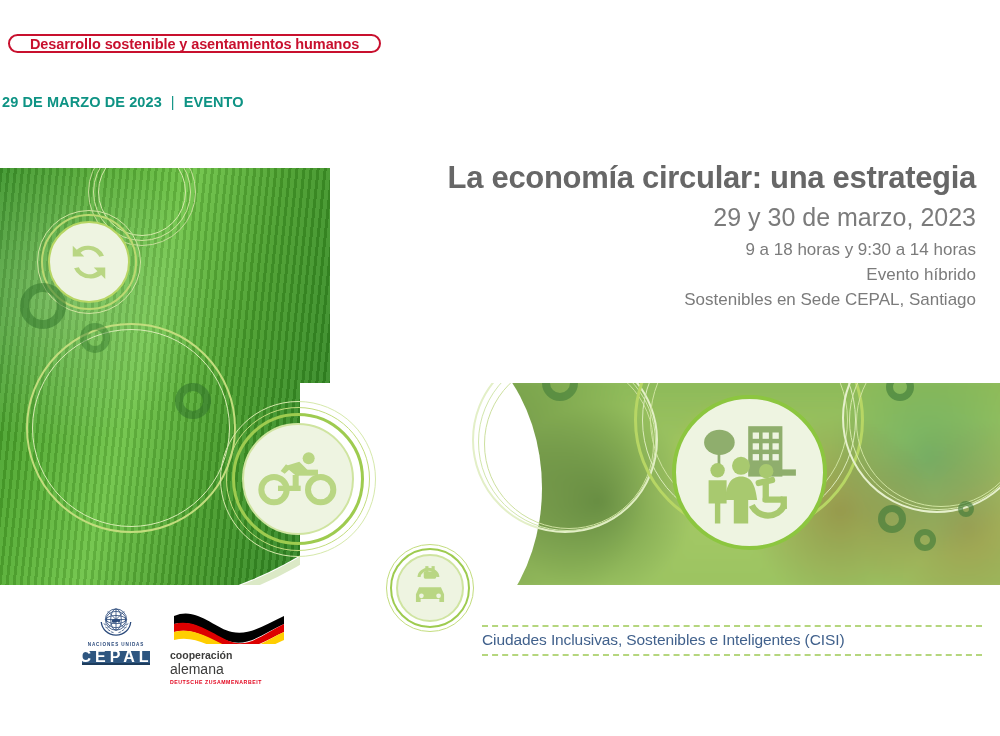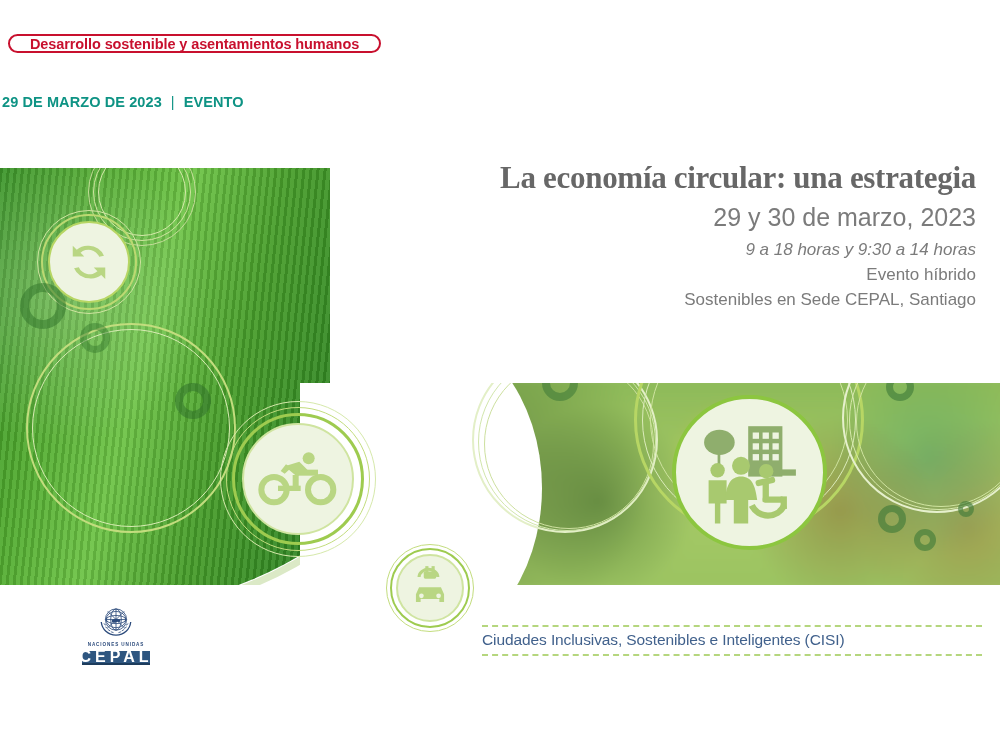--- a/index.html
+++ b/index.html
@@ -189,33 +189,31 @@
     width: 640px;
     text-align: right;
   }
   #event-title {
     font-size: 31px;
     font-weight: bold;
     line-height: 1.30;
     color: #676767;
     letter-spacing: -0.3px;
     margin: 0;
-    font-family: Liberation Serif, serif;
   }
   #event-dates {
     margin-top: 4px;
     font-size: 25px;
     color: #7b7b7b;
     line-height: 1.2;
   }
   #event-hours {
     margin-top: 8px;
     font-size: 17px;
     color: #7b7b7b;
-    font-style: italic;
   }
   #event-mode {
     margin-top: 5px;
     font-size: 17px;
     color: #7b7b7b;
   }
   #event-venue {
     margin-top: 5px;
     font-size: 17px;
     color: #7b7b7b;
@@ -472,17 +470,27 @@
         <path d="M24 38c10 0 17-7 18-16"></path>
       </g>
       <g stroke="#2c4b7c" stroke-width="1" fill="none">
         <path d="M9 24l3 2M11 28l3 2M14 31l3 2M18 34l3 1M39 24l-3 2M37 28l-3 2M34 31l-3 2M30 34l-3 1"></path>
       </g>
     </svg>
     <div class="un-caption">NACIONES UNIDAS</div>
     <div class="cepal-box">CEPAL</div>
   </div>
 
+  <div id="german-logo">
+    <svg width="118" height="36" viewBox="0 0 118 36">
+      <path d="M4 8C26 -2 44 20 62 24s34-8 52-16v8C96 24 80 38 62 34S26 10 4 16z" fill="#000000"></path>
+      <path d="M4 16C26 10 44 28 62 34s34-10 52-18v8C96 32 80 44 62 40S26 18 4 24z" fill="#dd0000"></path>
+      <path d="M4 24C26 18 44 34 62 40s34-8 52-16v8C96 40 80 50 62 46S26 26 4 32z" fill="#ffce00"></path>
+    </svg>
+    <div class="coop-1">cooperación</div>
+    <div class="coop-2">alemana</div>
+    <div class="coop-3">DEUTSCHE ZUSAMMENARBEIT</div>
+  </div>
 
   <div id="cisi-strip">
     <div class="cisi-text">Ciudades Inclusivas, Sostenibles e Inteligentes (CISI)</div>
   </div>
 </div>
 
 </body></html>

